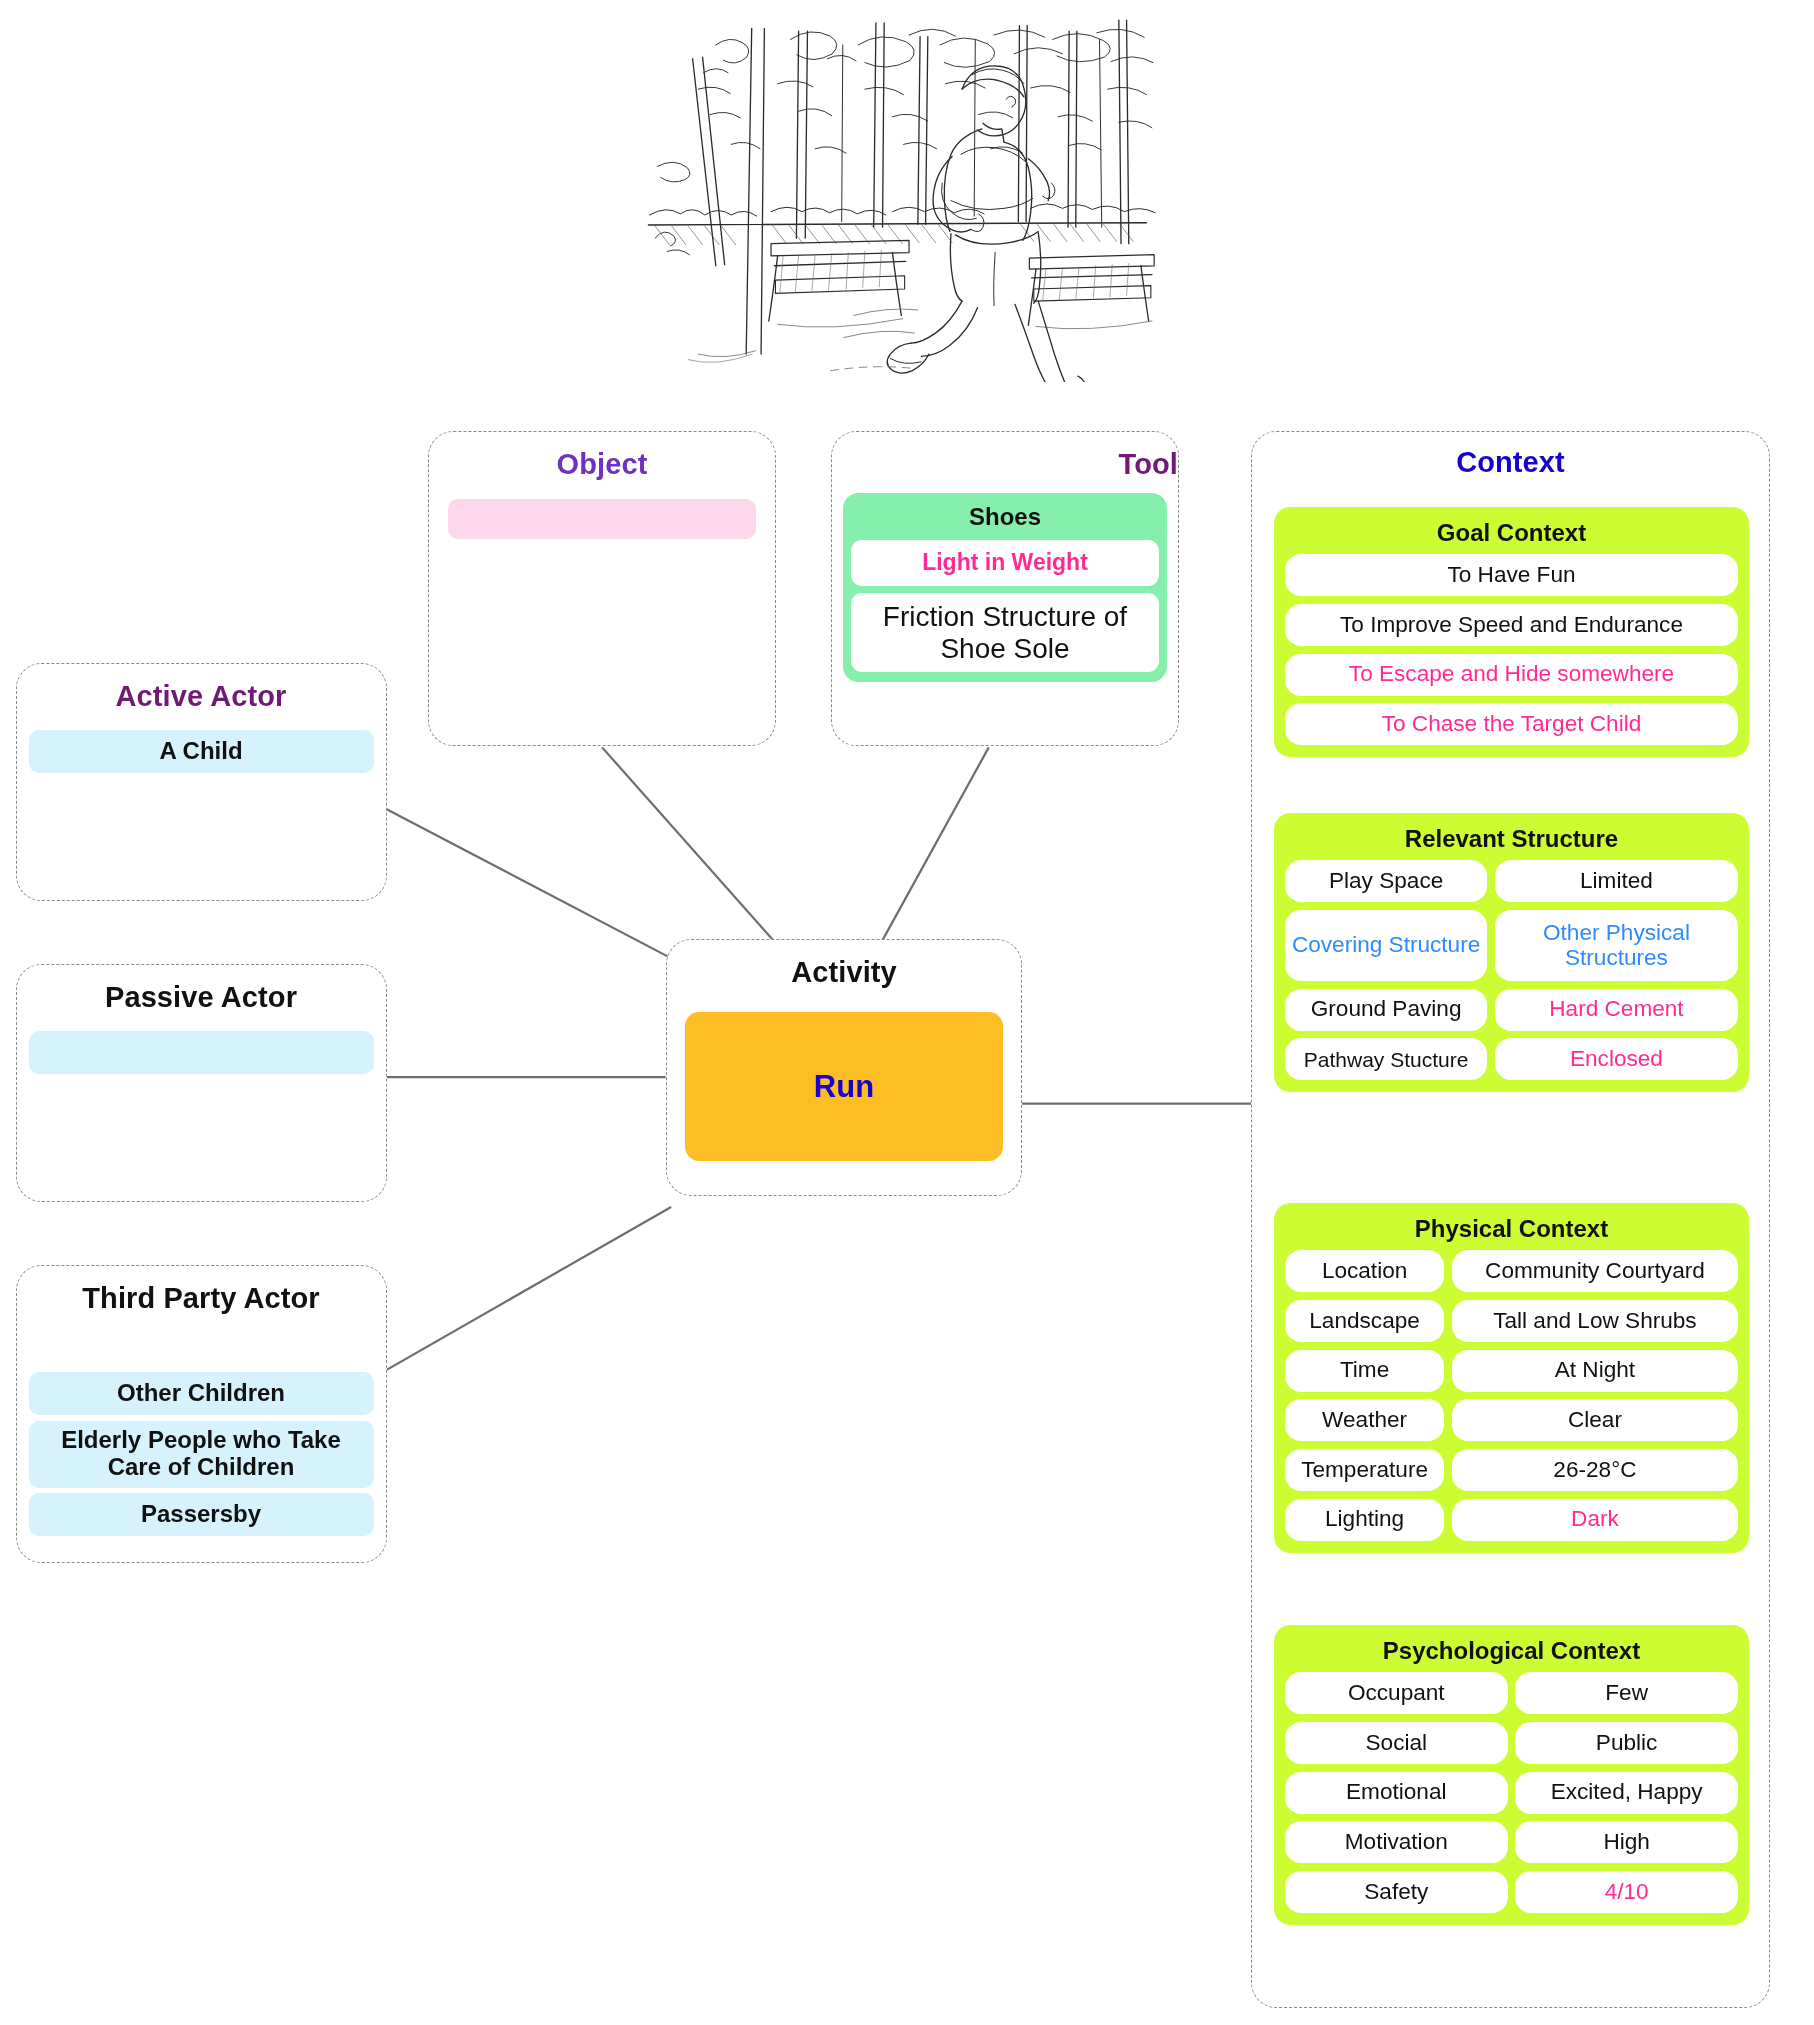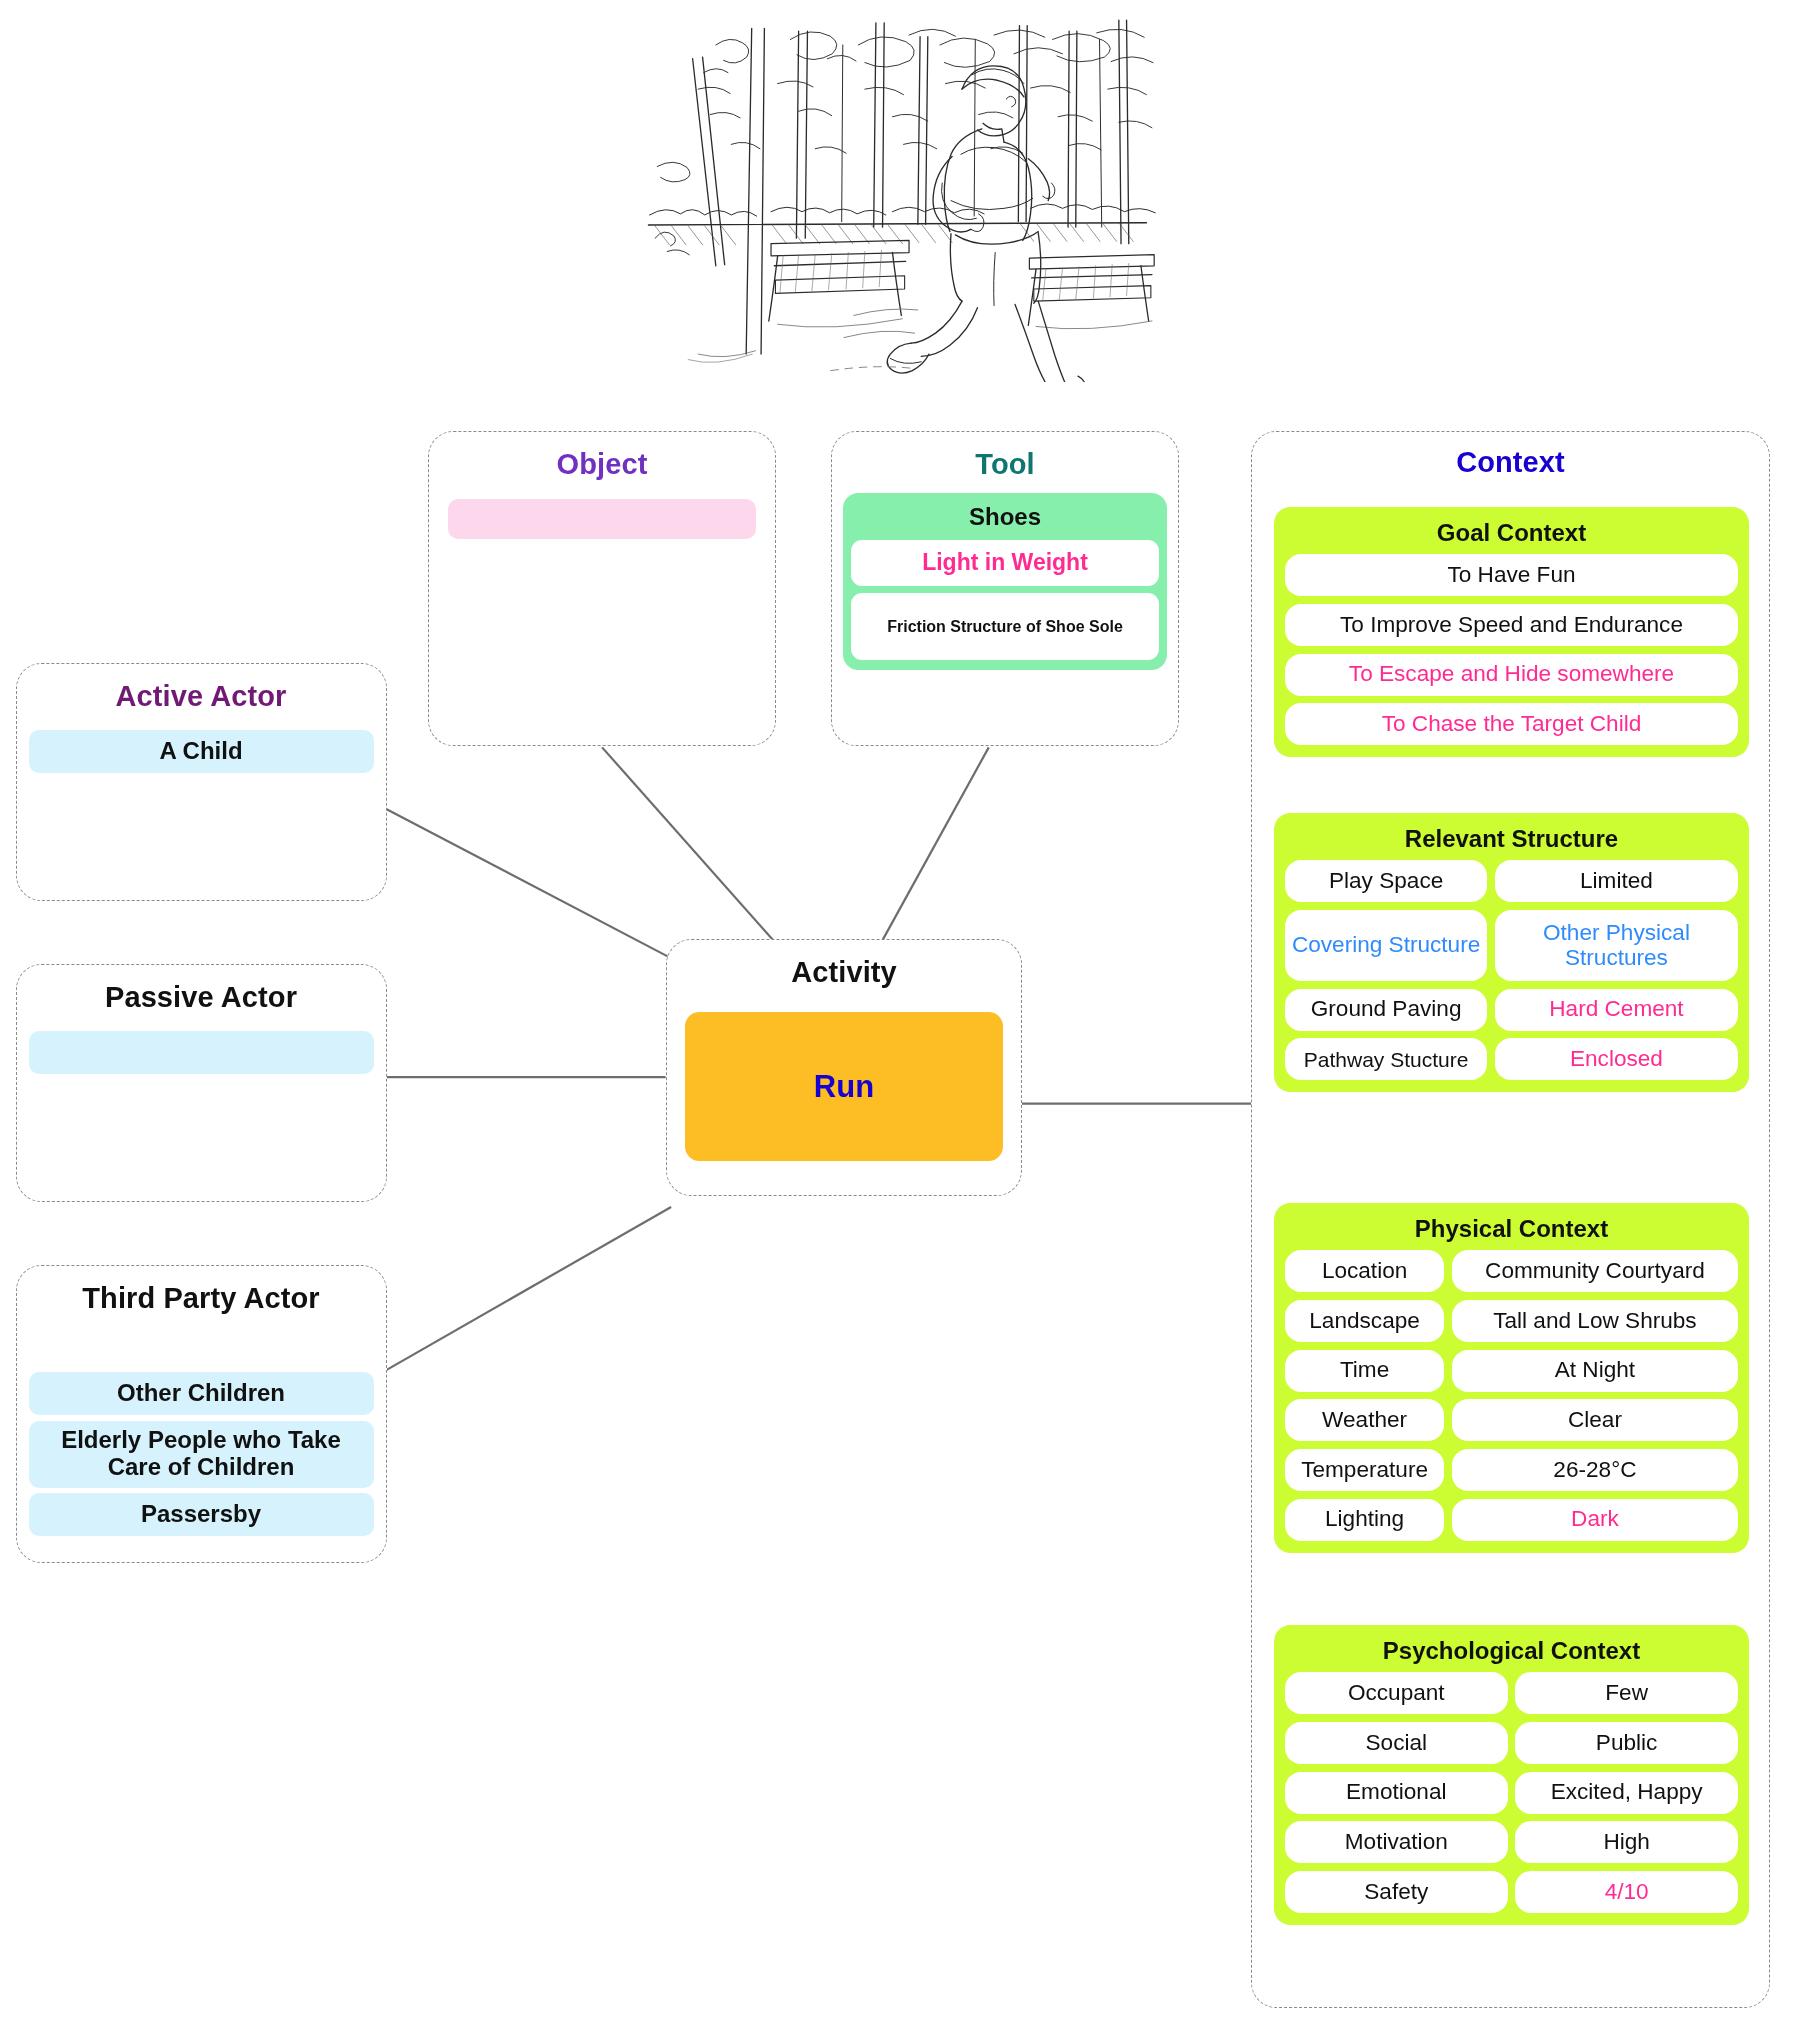--- a/index.html
+++ b/index.html
@@ -250,25 +250,25 @@
 </div>
 
 <div class="panel" style="left:428px;top:431px;width:348px;height:315px;">
   <div class="panel-title" style="top:15.5px;font-size:29px;color:#7030c0;">Object</div>
   <div class="abs" style="left:19px;top:67px;right:19px;">
     <div class="chip chip-pink" style="height:40px;font-size:23px;font-weight:600;"></div>
   </div>
 </div>
 
 <div class="panel" style="left:831px;top:431px;width:348px;height:315px;">
-  <div class="panel-title" style="top:15.5px;font-size:29px;color:#0f766e;">Tool</div>
+  <div class="panel-title" style="top:15.5px;font-size:29px;color:#701a75;text-align:right;">Tool</div>
   <div class="abs" style="left:11px;top:61px;right:11px;background:#86efac;border-radius:15.5px;padding:6.6px 7.7px 10px 7.7px;">
     <div style="text-align:center;font-weight:bold;font-size:24px;color:#111;margin:3.3px 0 8.8px 0;">Shoes</div>
     <div class="chip chip-white t-magenta" style="height:46px;font-size:23px;font-weight:600;margin-bottom:7.7px;border-radius:11px;">Light in Weight</div>
-    <div class="chip chip-white t-dark" style="min-height:67px;font-size:16px;font-weight:700;border-radius:11px;padding:8px 11px;">Friction Structure of Shoe Sole</div>
+    <div class="chip chip-white t-dark" style="min-height:67px;font-size:28px;font-weight:400;border-radius:11px;padding:8px 11px;">Friction Structure of Shoe Sole</div>
   </div>
 </div>
 
 <div class="panel" style="left:15.5px;top:663px;width:371px;height:238px;">
   <div class="panel-title" style="top:15.5px;font-size:29px;color:#701a75;">Active Actor</div>
   <div class="abs" style="left:12px;top:66px;right:12px;">
     <div class="chip chip-blue" style="height:43px;font-size:24px;font-weight:600;">A Child</div>
   </div>
 </div>
 

